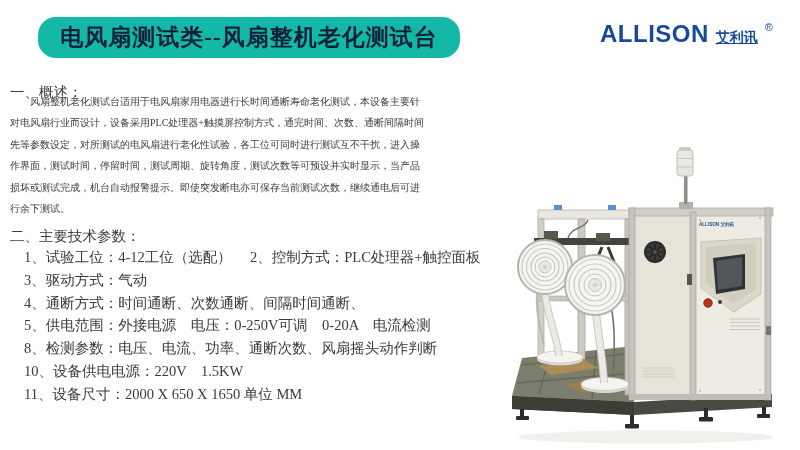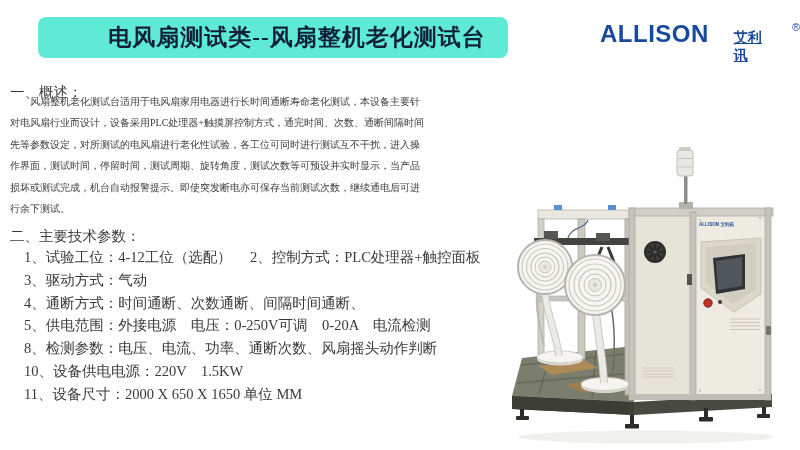--- a/index.html
+++ b/index.html
@@ -3,29 +3,29 @@
 <meta charset="utf-8">
 <style>
   html,body{margin:0;padding:0;}
   .page{
     position:relative;width:800px;height:450px;background:#ffffff;overflow:hidden;
     font-family:"Liberation Serif","DejaVu Serif",serif;color:#3a3a3a;
   }
   
   .banner{
     position:absolute;left:38px;top:17px;width:422px;height:41px;
-    background:#5eead4;border-radius:8px;
-    display:flex;align-items:center;justify-content:center;padding-left:48px;
+    background:#14b8a6;border-radius:18px;
+    display:flex;align-items:center;justify-content:center;
   }
   .banner .title{
     font-size:23px;font-weight:bold;color:#10203b;letter-spacing:1px;white-space:nowrap;
   }
   
   .logo{
-    position:absolute;left:600px;top:20px;display:flex;align-items:baseline;gap:25px;color:#17499c;
+    position:absolute;left:600px;top:20px;display:flex;align-items:baseline;gap:7px;color:#17499c;
   }
   .logo .en{font-family:"Liberation Sans","DejaVu Sans",sans-serif;font-weight:bold;font-size:24px;letter-spacing:.5px;}
   .logo .cn{font-size:14px;font-weight:bold;text-decoration:underline;}
   .logo .reg{font-size:11px;position:relative;top:-11px;font-family:"Liberation Sans",sans-serif;}
   
   .sec-heading{position:absolute;left:10px;font-size:14.5px;white-space:pre;}
   .h-overview{top:83px;font-family:Liberation Serif, serif;}
   .h-specs{top:227px;}
   .paragraph{
     position:absolute;left:10px;top:91px;width:640px;

